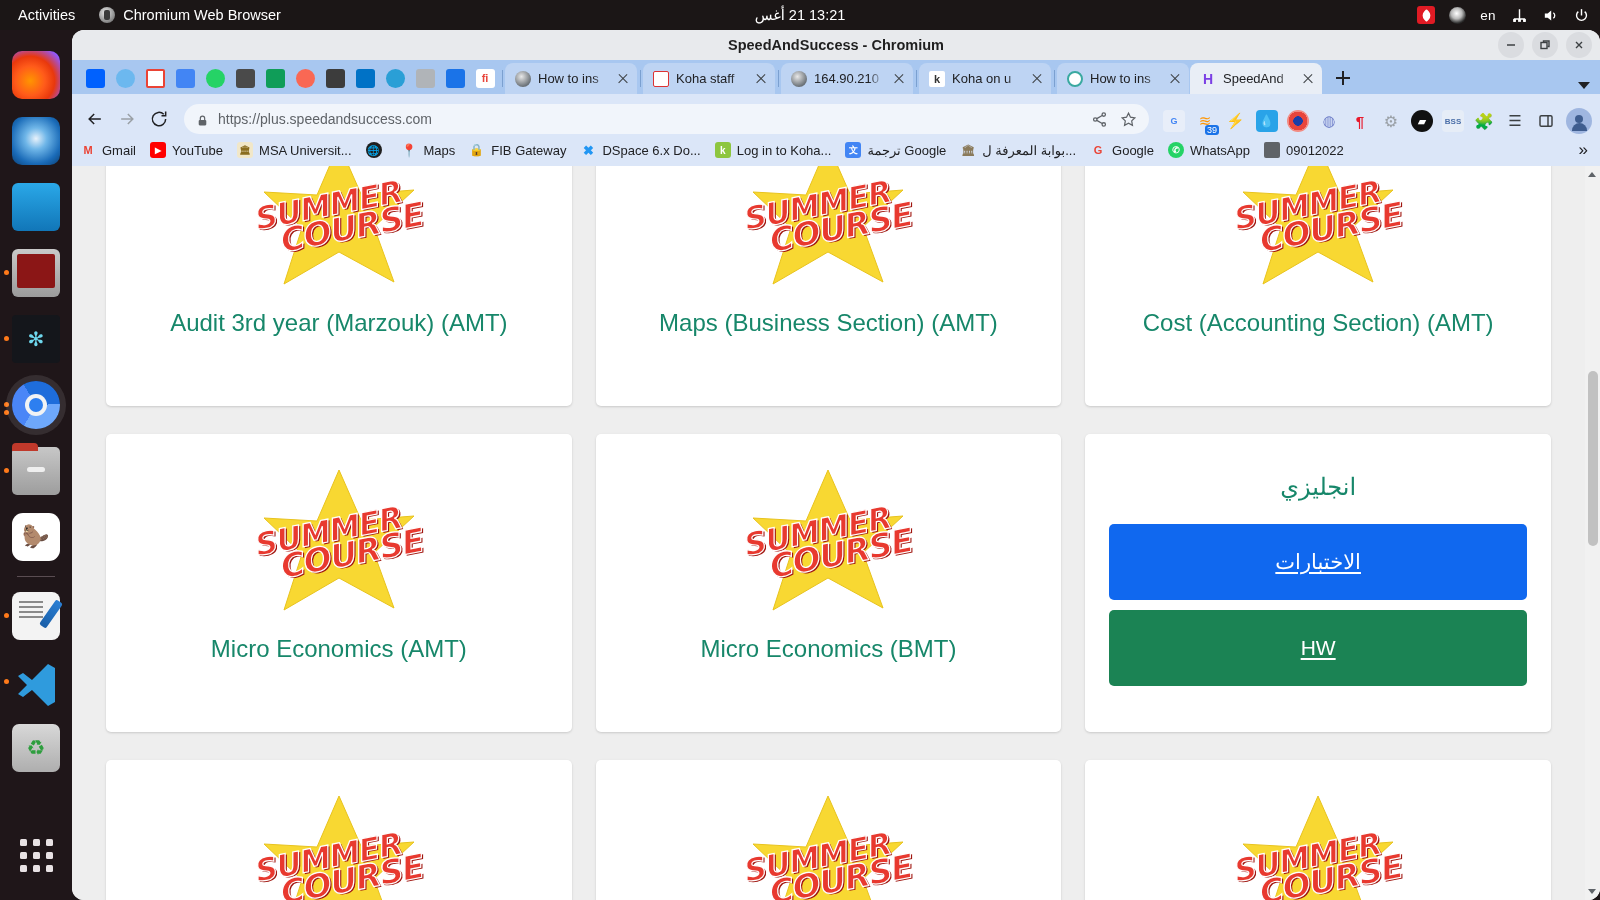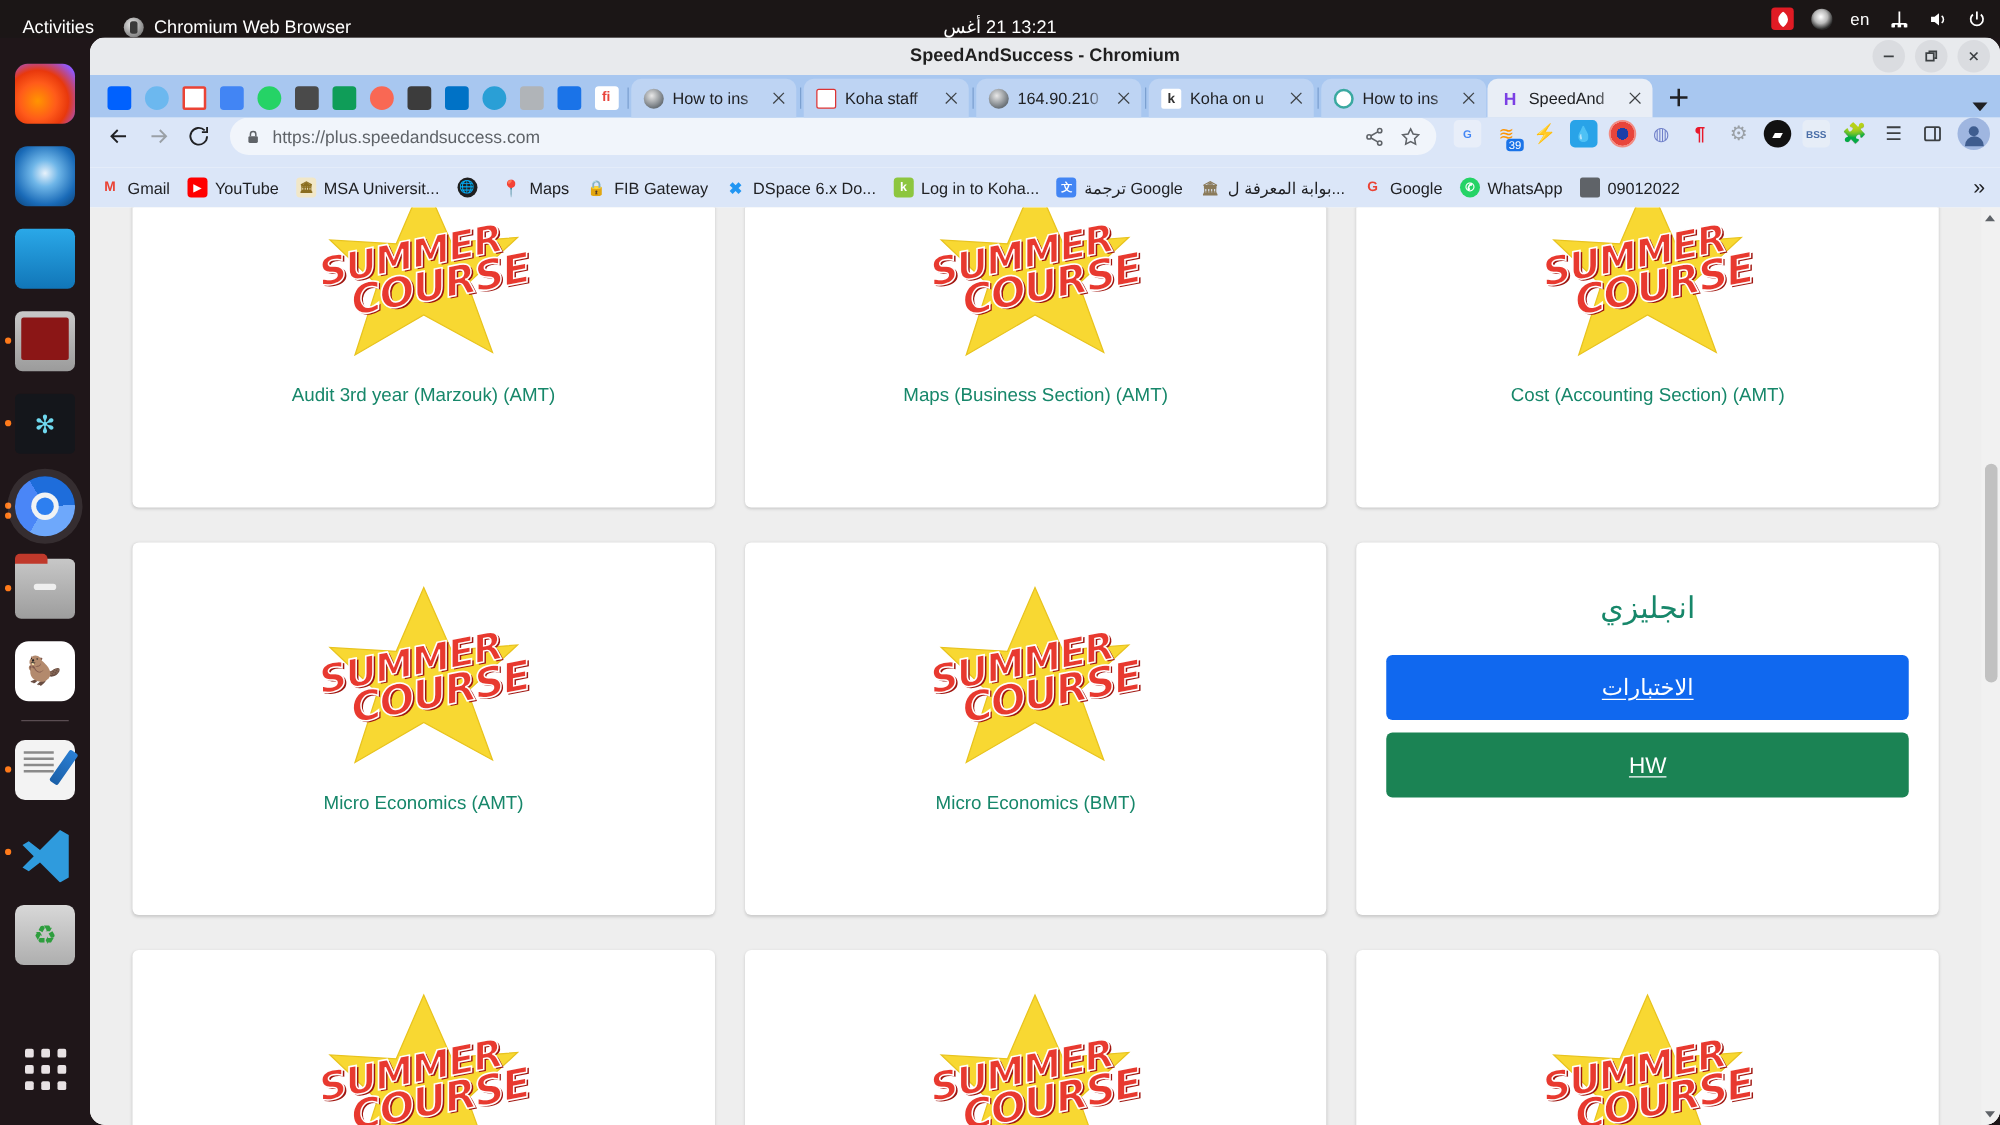--- a/index.html
+++ b/index.html
@@ -7,21 +7,21 @@
     width: 1600px; height: 900px;
     overflow: hidden;
     font-family: "Liberation Sans", sans-serif;
     background: #1d1618;
   }
 
   
   #topbar {
     position: absolute; left: 0; top: 0; width: 1600px; height: 30px;
     background: #1b1616; color: #ffffff;
-    display: flex; align-items: flex-end;
+    display: flex; align-items: center;
     font-size: 14.5px; z-index: 50;
   }
   #activities { padding: 0 14px 0 18px; cursor: pointer; }
   #appmenu { display: flex; align-items: center; gap: 8px; padding: 0 10px; cursor: pointer; }
   #appmenu .appicon {
     width: 16px; height: 16px; border-radius: 50%;
     background: radial-gradient(circle at 40% 35%, #e9e9e9 0%, #9a9a9a 55%, #5d5d5d 100%);
     display:inline-block; position: relative;
   }
   #appmenu .appicon::after{
@@ -126,21 +126,21 @@
   #newtab { width: 28px; height: 28px; margin: 0 0 2px 6px; position: relative; cursor: pointer; flex:0 0 auto;}
   #newtab::before, #newtab::after {
     content: ""; position: absolute; background: #202124;
   }
   #newtab::before { left: 7px; top: 13.3px; width: 14px; height: 1.6px; }
   #newtab::after { left: 13.2px; top: 7px; width: 1.6px; height: 14px; }
   #tabstrip-right { margin-left: auto; display:flex; align-items:center; padding:0 10px 5px 0;}
   .chev-down { width:0;height:0;border-left:6px solid transparent;border-right:6px solid transparent;border-top:7px solid #202124; cursor:pointer;}
 
   #toolbar {
-    height: 40px; background: #dbe6f8; display: flex; align-items: flex-start;
+    height: 40px; background: #dbe6f8; display: flex; align-items: flex-end;
     padding: 0 8px; gap: 2px;
   }
   .nav-btn { width: 30px; height: 30px; display:flex; align-items:center; justify-content:center; cursor:pointer; border-radius:50%;}
   .nav-btn svg { stroke-width: 1.8; fill:none; }
   #omnibox {
     flex: 1 1 auto; height: 30px; background: #f1f5fb; border-radius: 16px;
     display: flex; align-items: center; padding: 0 12px; margin: 0 8px;
     gap: 9px; min-width: 0; cursor: text;
   }
   #omnibox .lock { width: 13px; height: 13px; flex:0 0 auto;}
@@ -177,28 +177,28 @@
   }
   .card {
     background: #ffffff; border-radius: 5px; height: 298px;
     box-shadow: 0 1px 3px rgba(0,0,0,.10), 0 1px 2px rgba(0,0,0,.06);
     display: flex; flex-direction: column; align-items: center;
     justify-content: flex-start; padding: 18px 24px 10px 24px;
     position: relative; overflow: hidden;
   }
   .star-wrap { height: 182px; display:flex; align-items:center; justify-content:center; width:100%; }
   .card-title {
-    color: #17876a; font-size: 15px; text-align: center; line-height: 1.25;
+    color: #17876a; font-size: 24px; text-align: center; line-height: 1.25;
     cursor: pointer;
   }
   .card.rtl { justify-content: flex-start; padding-top: 38px; }
   .card.rtl .card-title { margin-bottom: 22px; font-size: 24px; }
   .btn {
-    width: 100%; height: 52px; border-radius: 5px; border: none;
-    color: #ffffff; font-size: 18px; font-family: "Liberation Sans", sans-serif;
+    width: 100%; height: 76px; border-radius: 5px; border: none;
+    color: #ffffff; font-size: 21px; font-family: "Liberation Sans", sans-serif;
     display: flex; align-items: center; justify-content: center;
     cursor: pointer; margin-bottom: 10px; text-decoration: underline;
     text-underline-offset: 3px;
   }
   .btn.blue { background: #1068ef; }
   .btn.green { background: #1b8354; }
 
   
   .star { position: relative; width: 170px; height: 170px; }
   .star svg { position:absolute; left:0; top:0; }

